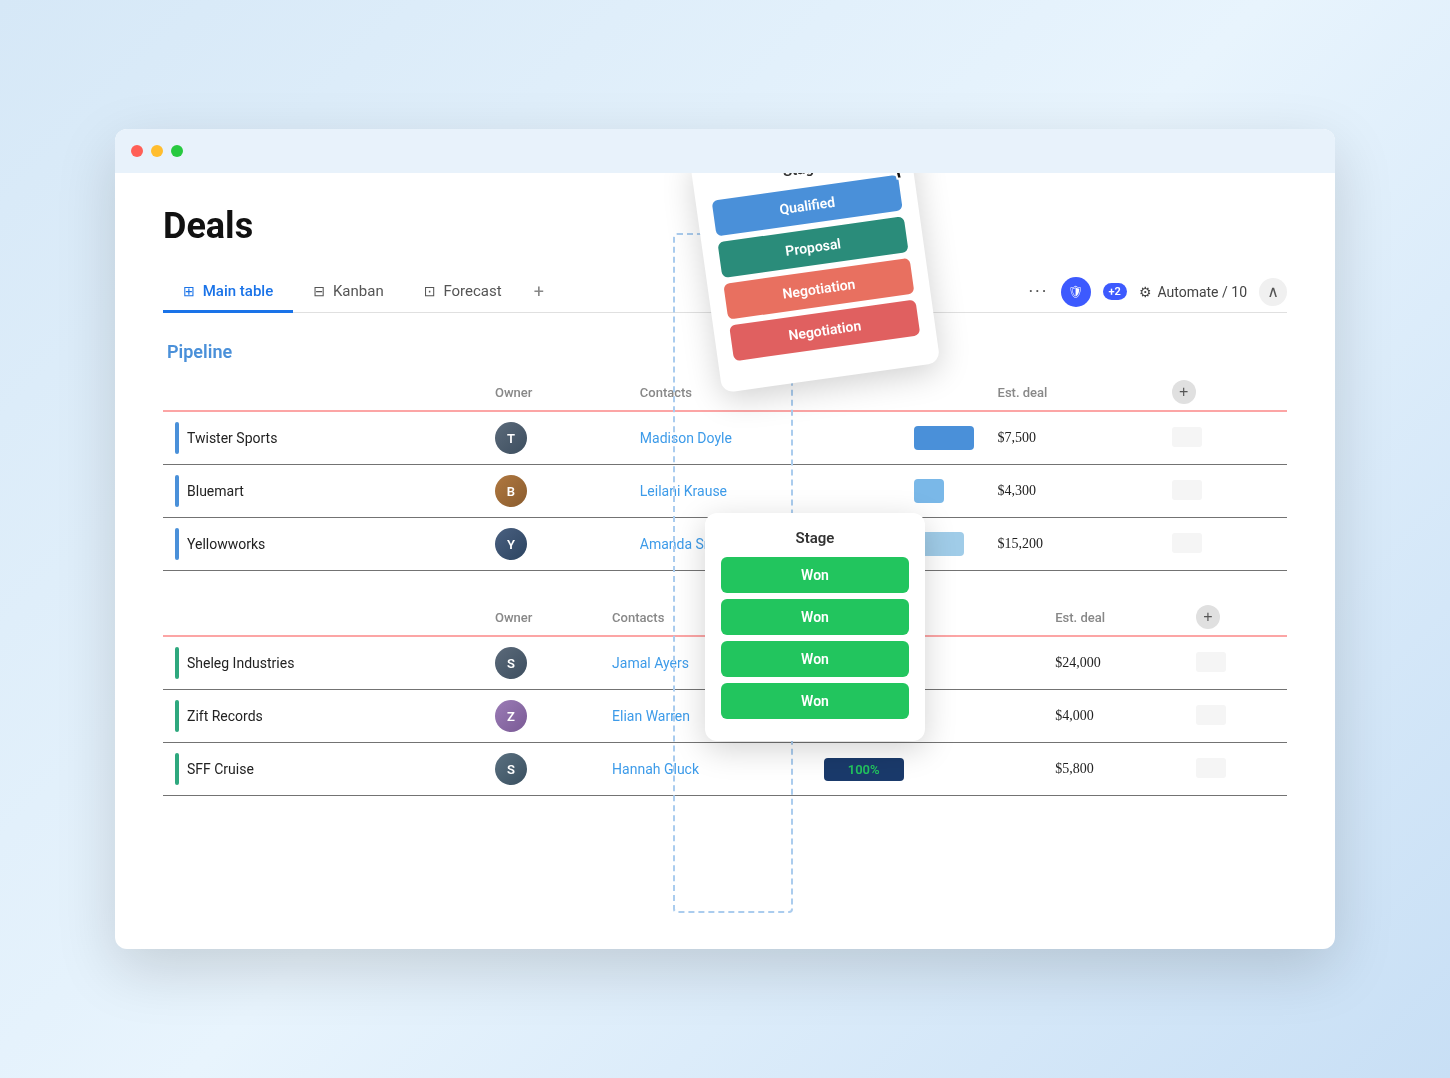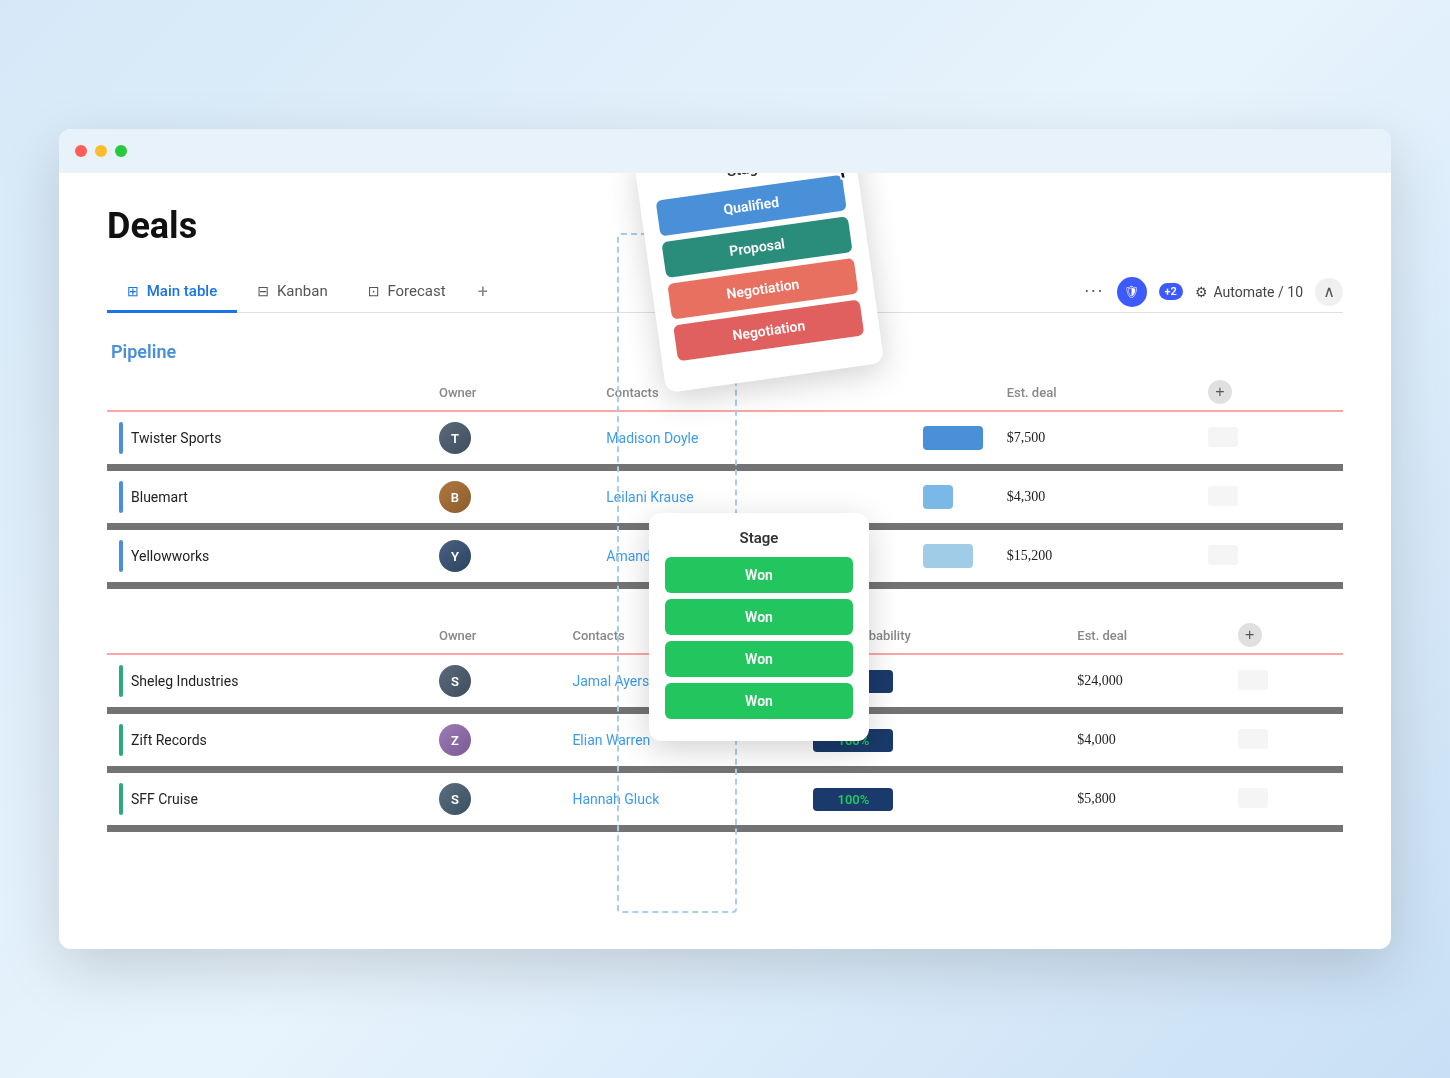--- a/index.html
+++ b/index.html
@@ -10,21 +10,21 @@
       display: flex;
       align-items: center;
       justify-content: center;
       font-family: -apple-system, BlinkMacSystemFont, 'Segoe UI', Roboto, sans-serif;
       overflow: hidden;
       position: relative;
     }
 
     
     .window {
-      width: 1332px;
+      width: 1220px;
       height: 820px;
       background: #fff;
       border-radius: 12px;
       box-shadow: 0 20px 60px rgba(0,0,0,0.15);
       overflow: hidden;
       position: relative;
     }
 
     .window-titlebar {
       background: #e8f2fb;
@@ -158,21 +158,21 @@
     }
     .data-table thead th {
       font-size: 13px;
       font-weight: 500;
       color: #888;
       text-align: left;
       padding: 6px 12px;
       border-bottom: 2px solid #fca5a5;
     }
     .data-table tbody tr {
-      border-bottom: 7px solid #737373;
+      border-bottom: 1px solid #737373;
     }
     .data-table tbody td {
       padding: 10px 12px;
       font-size: 14px;
       color: #222;
       vertical-align: middle;
     }
     .deal-name-cell {
       display: flex;
       align-items: center;

